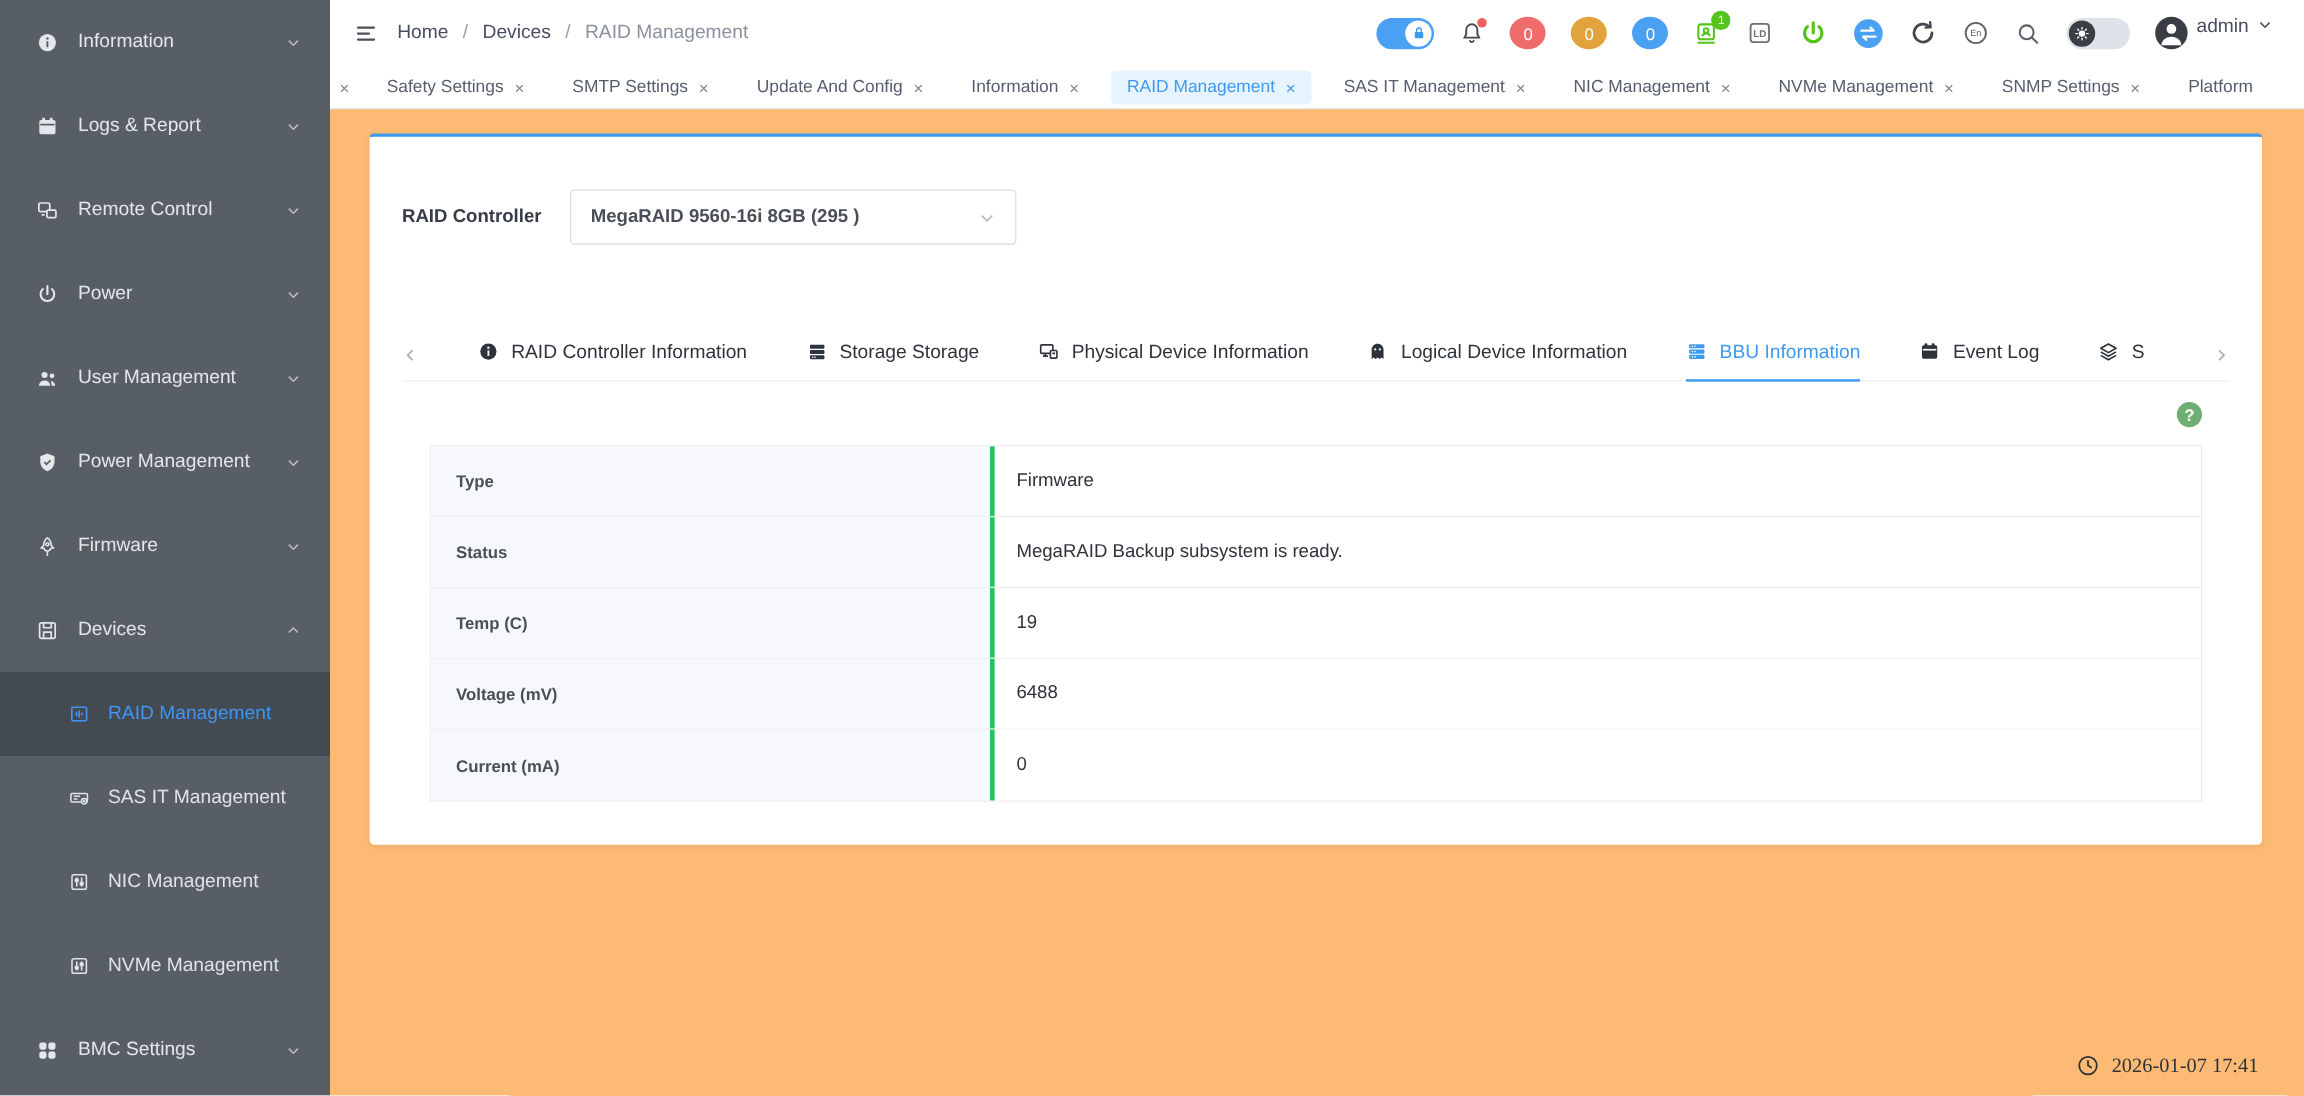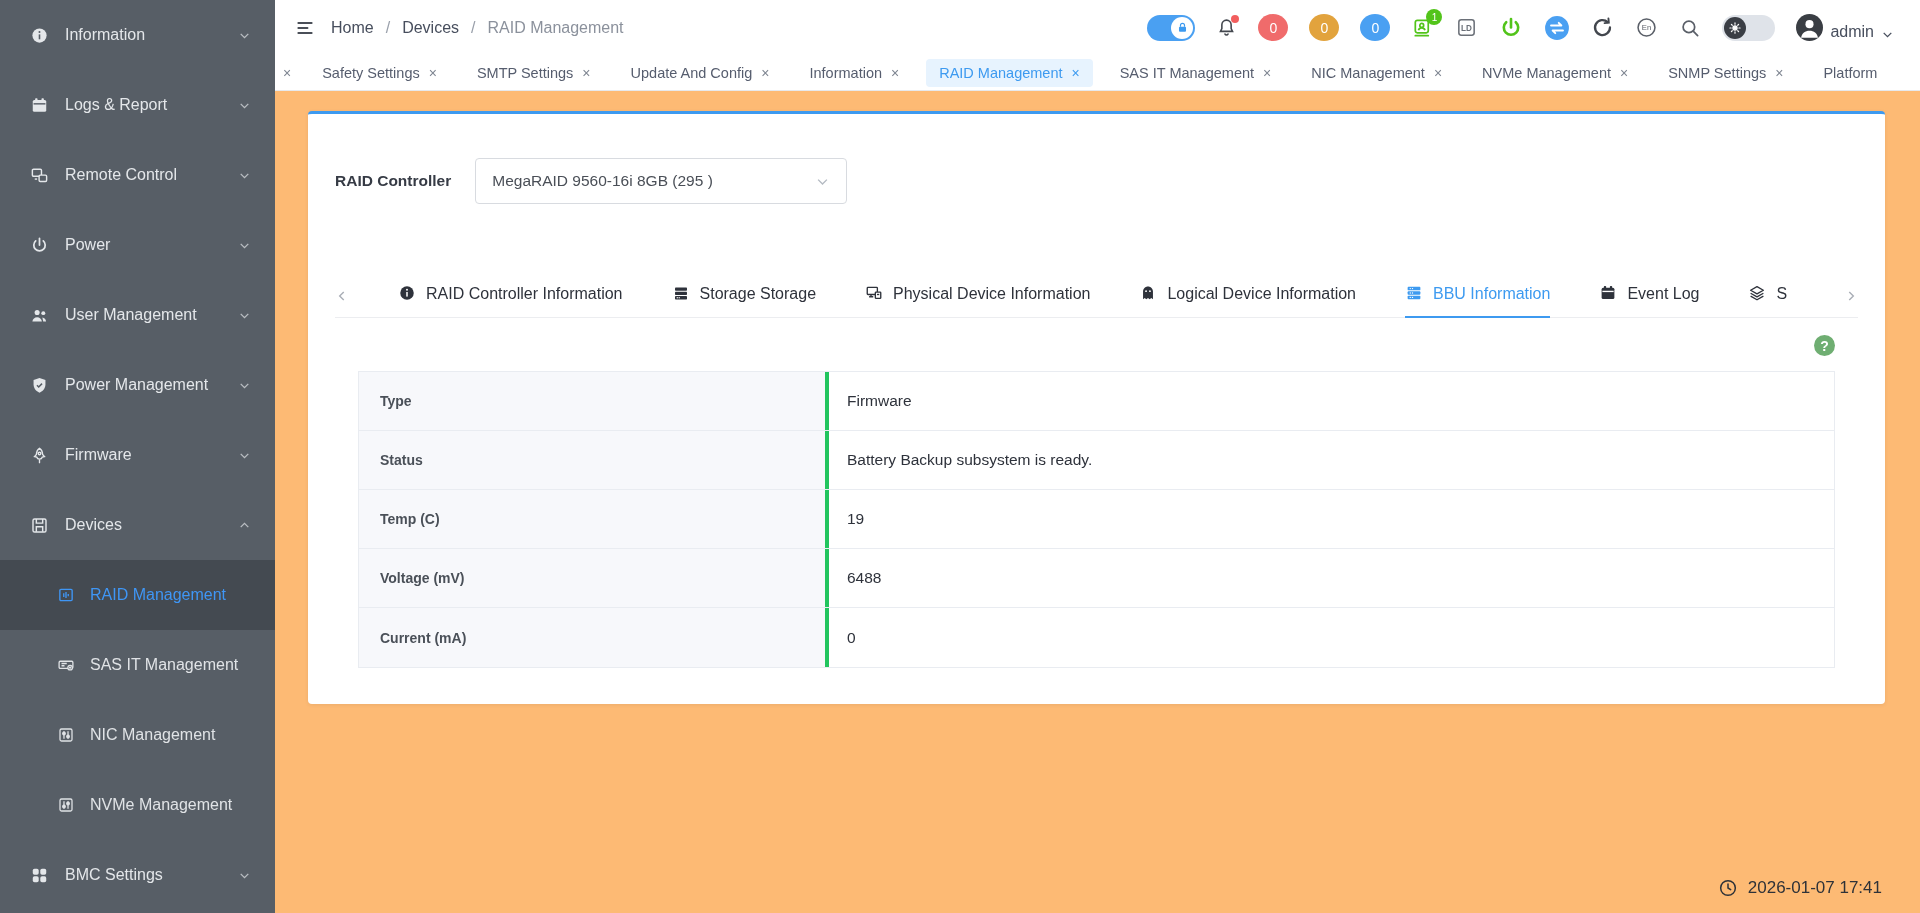--- a/index.html
+++ b/index.html
@@ -40,42 +40,42 @@
   .toggle .knob { position:absolute; top:2px; right:2px; width:22px; height:22px; border-radius:50%;
                   background:#fff; display:flex; align-items:center; justify-content:center; }
   .dot { position:absolute; top:-2px; right:-2px; width:8px; height:8px; border-radius:50%; background:#f25e5e; }
   .minibadge { position:absolute; top:-7px; right:-8px; min-width:16px; height:16px; border-radius:8px;
                background:#52c41a; color:#fff; font-size:10px; display:flex; align-items:center; justify-content:center; padding:0 3px; }
   .theme-toggle { width:53px; height:26px; border-radius:13px; background:#dfe3e9; position:relative; cursor:pointer; }
   .theme-toggle .knob { position:absolute; top:2px; left:2px; width:22px; height:22px; border-radius:50%;
                         background:#3a3e45; display:flex; align-items:center; justify-content:center; }
   .avatar { width:27px; height:27px; border-radius:50%; background:#3a3e44; display:flex; align-items:flex-end;
             justify-content:center; overflow:hidden; cursor:pointer; }
-  .userbox { display:flex; align-items:flex-end; gap:7px; cursor:pointer; color:#474e5d; font-size:16px; }
+  .userbox { display:flex; align-items:flex-start; gap:7px; cursor:pointer; color:#474e5d; font-size:16px; }
 
   
   .tabbar { height:36px; background:#fff; border-bottom:1px solid #e7e9ec; display:flex; align-items:center;
             padding-left:6px; gap:0; overflow:hidden; flex:none; white-space:nowrap; }
   .tab { display:inline-flex; align-items:center; gap:9px; font-size:14.5px; color:#565d6e;
          padding:6px 13px; border-radius:4px; cursor:pointer; flex:none; margin-right:14px; }
   .tab .x { color:#7d8490; font-size:14px; cursor:pointer; }
   .tab.active { background:#e7f3fe; color:#3d9af0; }
   .tab.active .x { color:#3d9af0; }
   .tab-partial-x { color:#7d8490; font-size:14px; margin:0 18px 0 2px; cursor:pointer; flex:none; }
 
   
   .content { flex:1; position:relative; background:#fdba74; overflow:hidden; }
   .card { margin:20px 35px 0 33px; height:593px; background:#fff; border-radius:4px;
           border-top:3px solid #3d9af0; box-shadow:0 1px 4px rgba(0,0,0,.07); padding:44px 27px 0 27px; }
 
   .ctl-row { display:flex; align-items:center; gap:24px; }
   .ctl-label { font-size:15.5px; font-weight:bold; color:#363b45; }
   .select { width:372px; height:46px; border:1px solid #d8dbe0; border-radius:4px; background:#fff;
             display:flex; align-items:center; justify-content:space-between; padding:0 16px;
-            font-size:15.5px; font-weight:normal; color:#4a4f57; cursor:pointer; }
+            font-size:15.5px; font-weight:bold; color:#4a4f57; cursor:pointer; }
   .select .sel-chev { color:#b4bac2; display:inline-flex; }
 
   .subtabs { margin-top:32px; display:flex; align-items:flex-end; gap:49px; border-bottom:1px solid #ecedf0; }
   .nav-chev { color:#a9aeb6; padding-bottom:14px; display:inline-flex; cursor:pointer; }
   .nav-chev.right { margin-left:auto; }
   .stab { display:inline-flex; align-items:center; gap:9px; font-size:16px; color:#2e323b;
           padding-bottom:14px; cursor:pointer; position:relative; white-space:nowrap;margin-top:48px; }
   .stab .s-ico svg { width:18px; height:18px; }
   .stab.active { color:#3d9af0; }
   .stab.active::after { content:""; position:absolute; left:0; right:0; bottom:-1px; height:2px; background:#3d9af0; }
@@ -85,21 +85,21 @@
   .help { width:21px; height:21px; border-radius:50%; background:#6fae72; color:#fff; font-size:14px;
           font-weight:bold; display:flex; align-items:center; justify-content:center; cursor:pointer; }
   .kv-table { margin-top:14px; border:1px solid #e9ecf1; }
   .kv-row { display:grid; grid-template-columns:470px 1fr; border-bottom:1px solid #e9ecf1; height:59px; }
   .kv-row:last-child { border-bottom:none; }
   .kv-k { background:#f7f8fb; border-right:4px solid #22c55e; display:flex; align-items:center;
           padding-left:21px; font-weight:bold; font-size:14px; color:#4a5058; }
   .kv-v { display:flex; align-items:center; padding-left:18px; font-size:15.5px; color:#2e323b; background:#fff; }
 
   .timestamp { position:absolute; right:38px; bottom:15px; display:flex; align-items:center; gap:10px;
-               font-size:17px; color:#2e3238; }
+               font-size:17px; color:#2e3238;font-family:Liberation Serif, serif; }
   .timestamp svg { display:block; }
 </style>
 </head>
 <body>
 
 <div class="app">
 
   <aside class="sidebar">
 
     <div class="s-item">
@@ -562,21 +562,21 @@
             <span class="help">?</span>
           </div>
 
           <div class="kv-table">
             <div class="kv-row">
               <div class="kv-k">Type</div>
               <div class="kv-v">Firmware</div>
             </div>
             <div class="kv-row">
               <div class="kv-k">Status</div>
-              <div class="kv-v">Battery Backup subsystem is ready.</div>
+              <div class="kv-v">MegaRAID Backup subsystem is ready.</div>
             </div>
             <div class="kv-row">
               <div class="kv-k">Temp (C)</div>
               <div class="kv-v">19</div>
             </div>
             <div class="kv-row">
               <div class="kv-k">Voltage (mV)</div>
               <div class="kv-v">6488</div>
             </div>
             <div class="kv-row">

